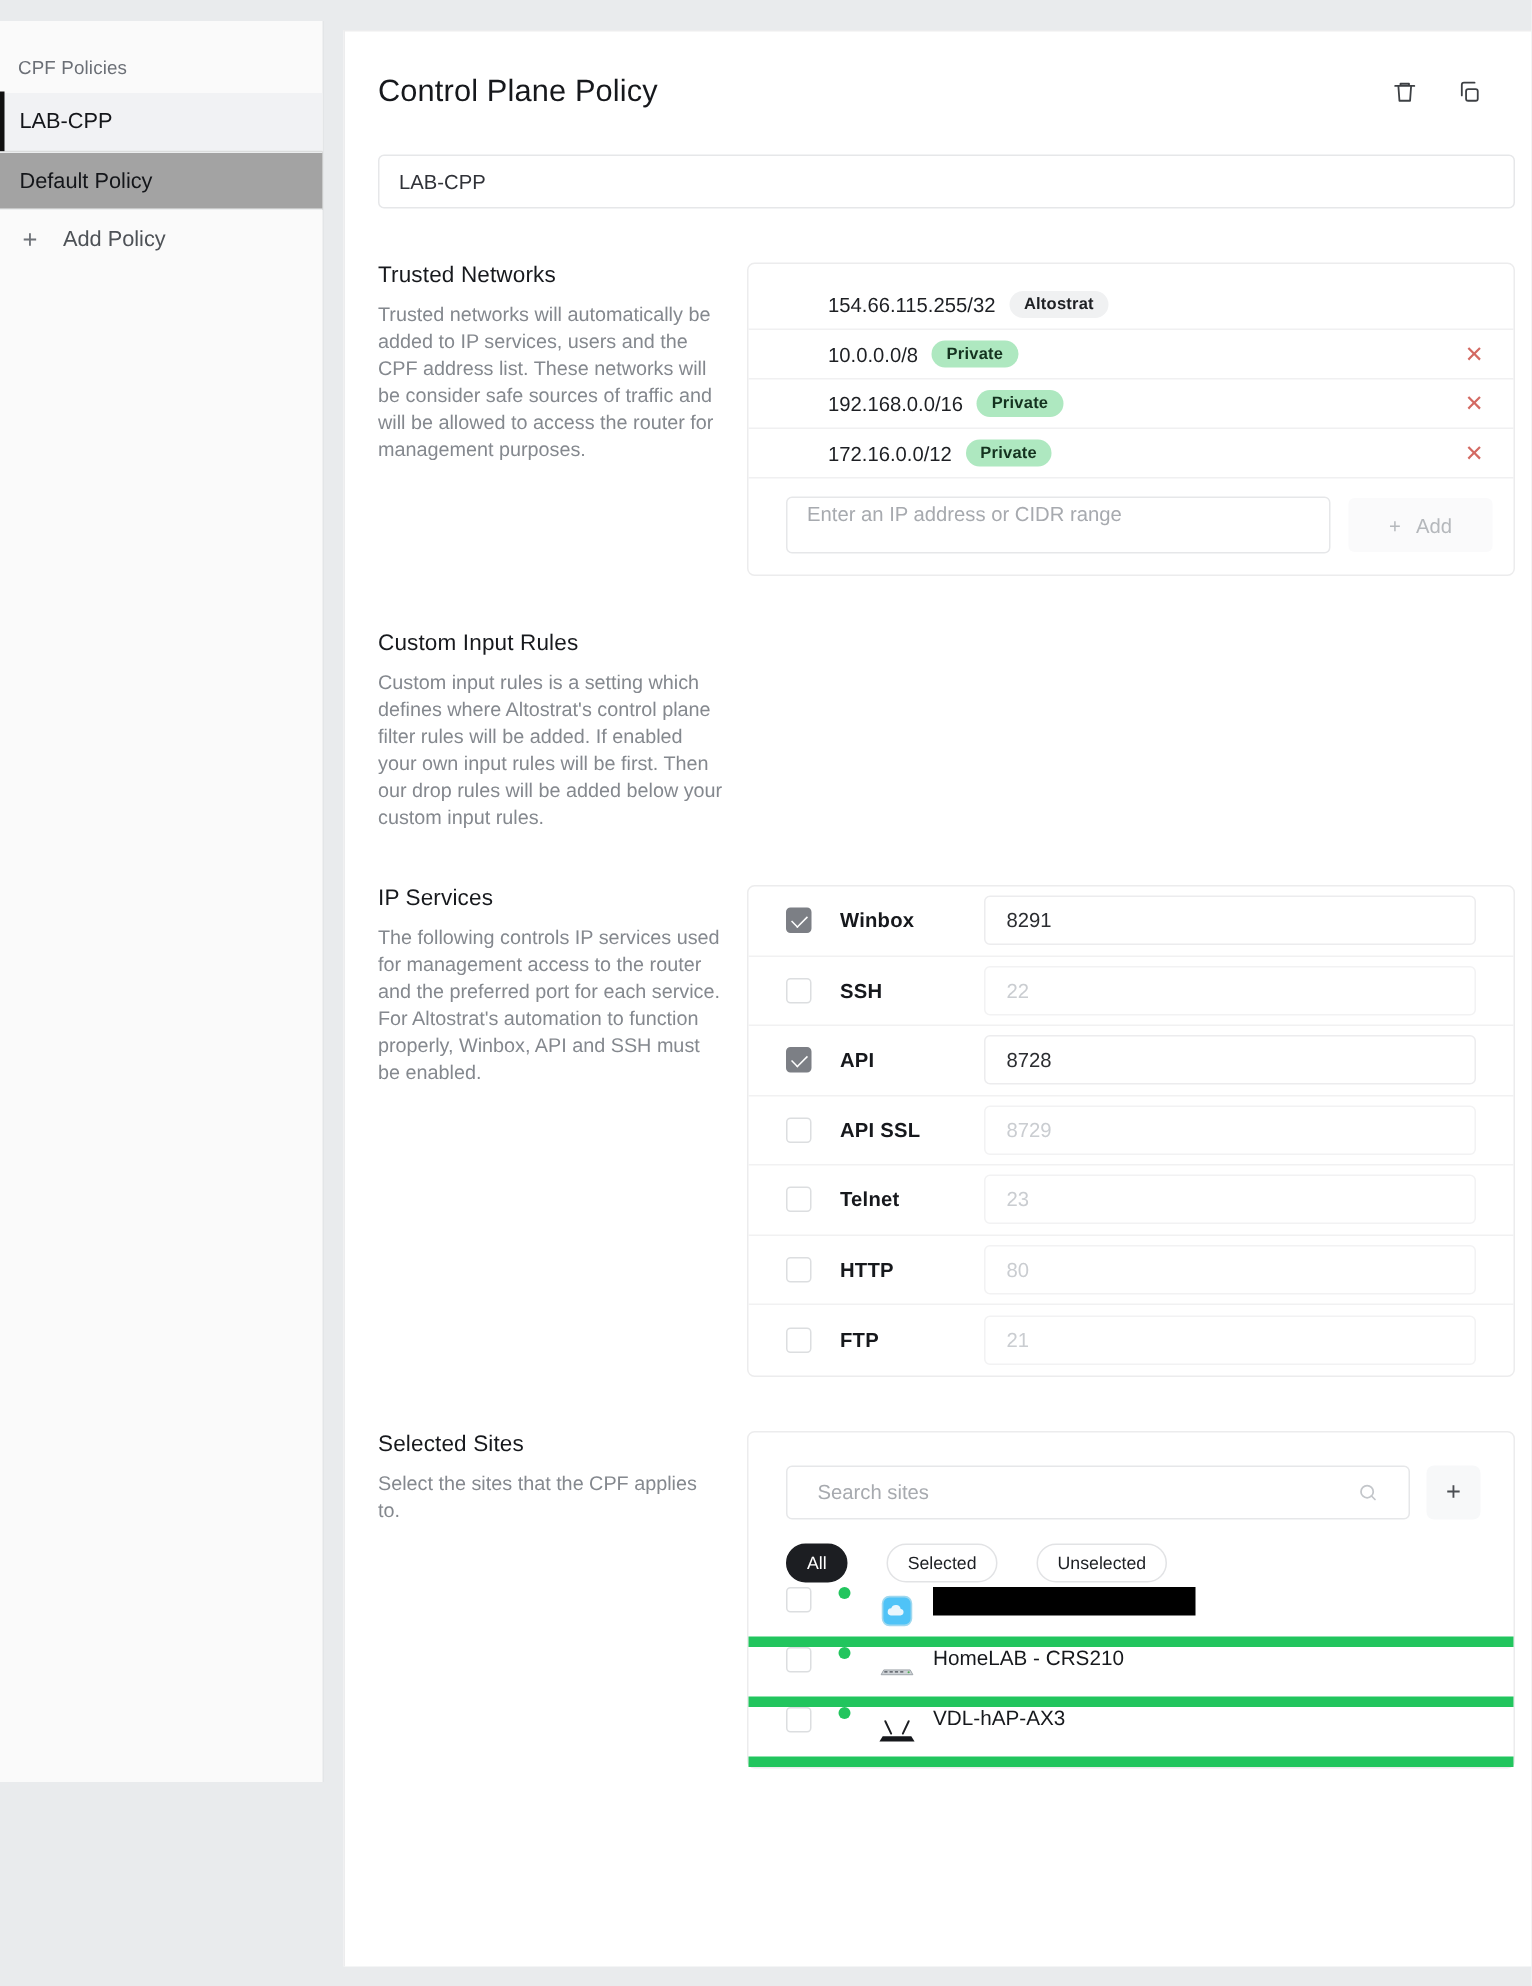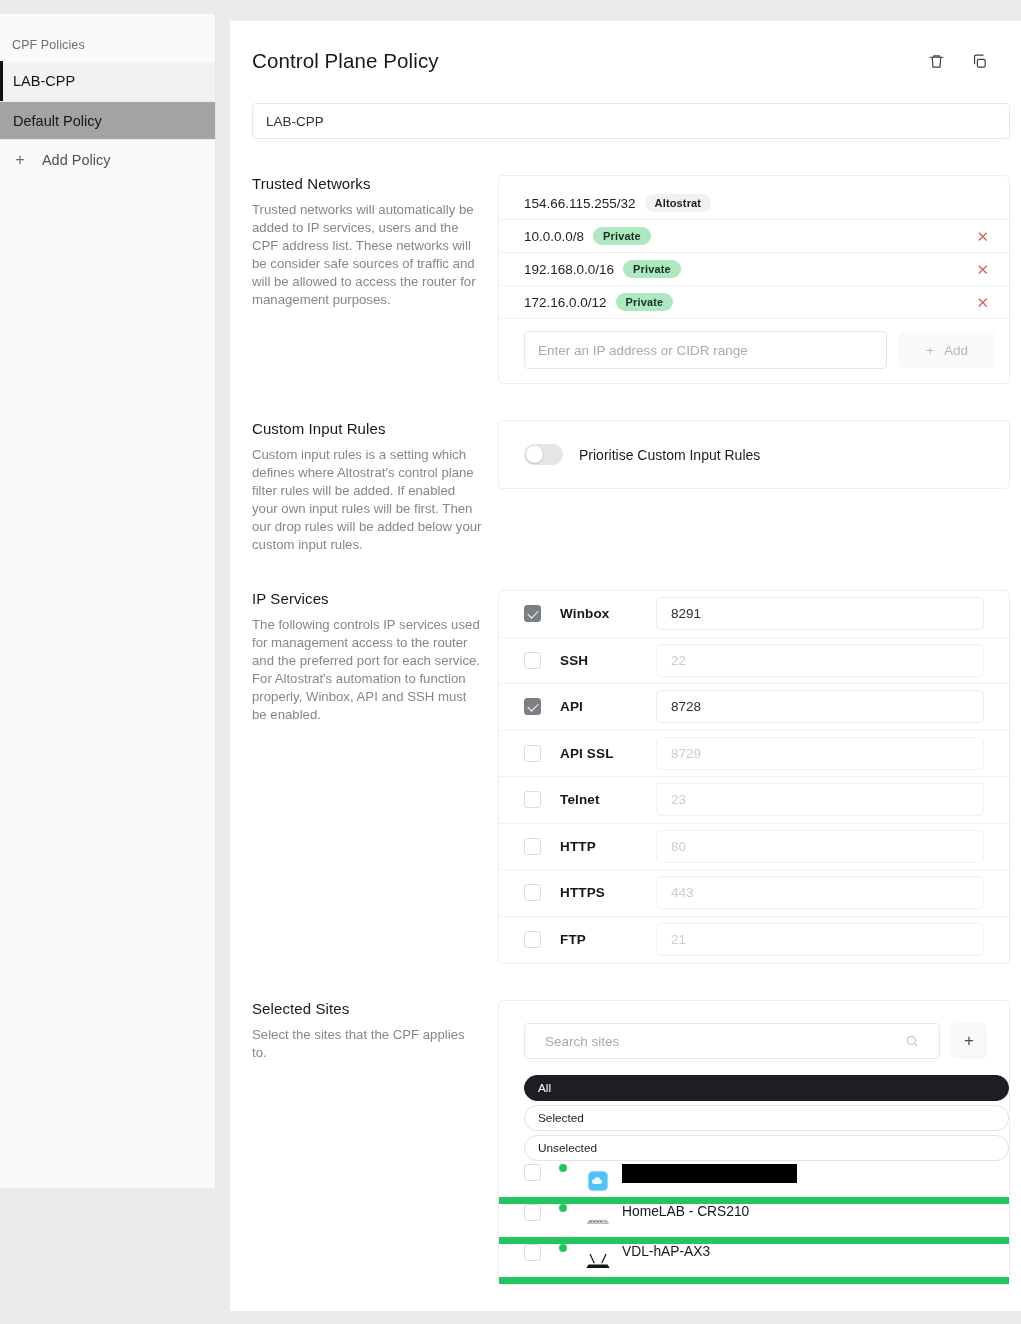--- a/index.html
+++ b/index.html
@@ -82,35 +82,35 @@
   }
 
   
   .tn-row {
     display: flex; align-items: center; height: 33px;
     padding: 0 14px 0 25px;
     border-bottom: 1px solid #f0f0f1;
     font-size: 13.5px; color: #1d1f23;
   }
   .tn-row:first-child { margin-top: 11px; }
-  .tn-cidr { min-width: 0; }
+  .tn-cidr { min-width: 0; margin-left: 28px; }
   .badge {
     margin-left: 9px; font-size: 11px; font-weight: 700;
     padding: 3px 10px; border-radius: 20px; letter-spacing: .15px;
   }
   .badge.private { background: #aee8c0; color: #14321f; }
   .badge.altostrat { background: #f0f1f2; color: #1d1f23; }
   .tn-x {
     margin-left: auto; color: #d36a63; font-size: 15px;
     cursor: pointer; line-height: 1; padding: 0 6px;
   }
   .tn-add { display: flex; align-items: center; padding: 12px 14px 14px 25px; gap: 0; }
   .tn-input {
     flex: 1; height: 36px; border: 1px solid #e6e7e9; border-radius: 4px;
-    display: flex; align-items: center; padding: 18px 13px;
+    display: flex; align-items: flex-end; padding: 18px 13px;
     font-size: 13.5px; color: #a7aaaf;
   }
   .tn-addbtn {
     margin-left: 12px; width: 96px; height: 36px; border-radius: 4px;
     background: #fafafb; display: flex; align-items: center; justify-content: center;
     gap: 10px; font-size: 13.5px; color: #b5b8bc; cursor: pointer;
   }
 
   
   .toggle-row { display: flex; align-items: center; gap: 16px; padding: 23px 0 23px 25px; }
@@ -157,21 +157,21 @@
     flex: 1; height: 36px; border: 1px solid #e6e7e9; border-radius: 4px;
     display: flex; align-items: center; padding: 0 20px;
     font-size: 13.5px; color: #a7aaaf;
   }
   .sites-search .mag { margin-left: auto; line-height: 0; color: #c3c6ca; }
   .sites-plus {
     width: 36px; height: 36px; border-radius: 5px; background: #f7f8f9;
     display: flex; align-items: center; justify-content: center;
     font-size: 17px; color: #4b4e53; cursor: pointer;
   }
-  .chips { display: flex; gap: 4px; padding: 16px 0 3px 25px; flex-direction: column; }
+  .chips { display: flex; gap: 26px; padding: 16px 0 3px 25px; }
   .chip {
     font-size: 11.8px; padding: 5px 13px; border-radius: 20px;
     border: 1px solid #e2e3e5; color: #1c1e22; cursor: pointer; background:#fff;
   }
   .chip.on { background: #1c1e22; color: #fff; border-color: #1c1e22; }
   .site-row {
     display: flex; height: 40px; gap: 0;
     padding: 0 25px 0 25px; border-bottom: 7px solid #22c55e;
   }
   .site-row:first-of-type { margin-top: 10px; }
@@ -265,30 +265,20 @@
 
         </div>
       </div>
     </div>
 
     <div class="section">
       <div class="sec-left">
         <div class="sec-title">Custom Input Rules</div>
         <div class="sec-desc">Custom input rules is a setting which defines where Altostrat's control plane filter rules will be added. If enabled your own input rules will be first. Then our drop rules will be added below your custom input rules.</div>
       </div>
-      <div class="sec-right">
-        <div class="panel">
-          <div class="toggle-row">
-            <div class="toggle">
-              <div class="knob"></div>
-            </div>
-            <div class="toggle-label">Prioritise Custom Input Rules</div>
-          </div>
-        </div>
-      </div>
     </div>
 
     <div class="section">
       <div class="sec-left">
         <div class="sec-title">IP Services</div>
         <div class="sec-desc">The following controls IP services used for management access to the router and the preferred port for each service. For Altostrat's automation to function properly, Winbox, API and SSH must be enabled.</div>
       </div>
       <div class="sec-right">
         <div class="panel">
 
@@ -345,29 +335,20 @@
           <div class="svc-row">
             <div class="svc-left">
               <span class="cbox"></span>
               <span class="svc-name">HTTP</span>
             </div>
             <div class="svc-port empty">
               <span>80</span>
             </div>
           </div>
 
-          <div class="svc-row">
-            <div class="svc-left">
-              <span class="cbox"></span>
-              <span class="svc-name">HTTPS</span>
-            </div>
-            <div class="svc-port empty">
-              <span>443</span>
-            </div>
-          </div>
 
           <div class="svc-row">
             <div class="svc-left">
               <span class="cbox"></span>
               <span class="svc-name">FTP</span>
             </div>
             <div class="svc-port empty">
               <span>21</span>
             </div>
           </div>

